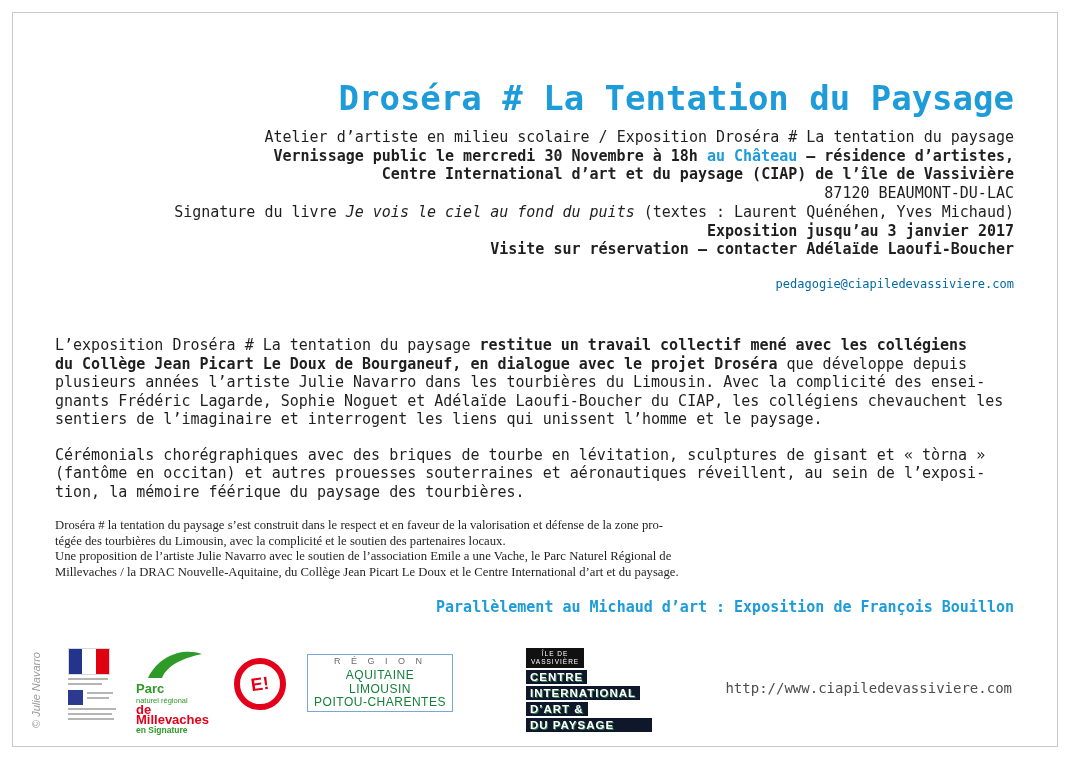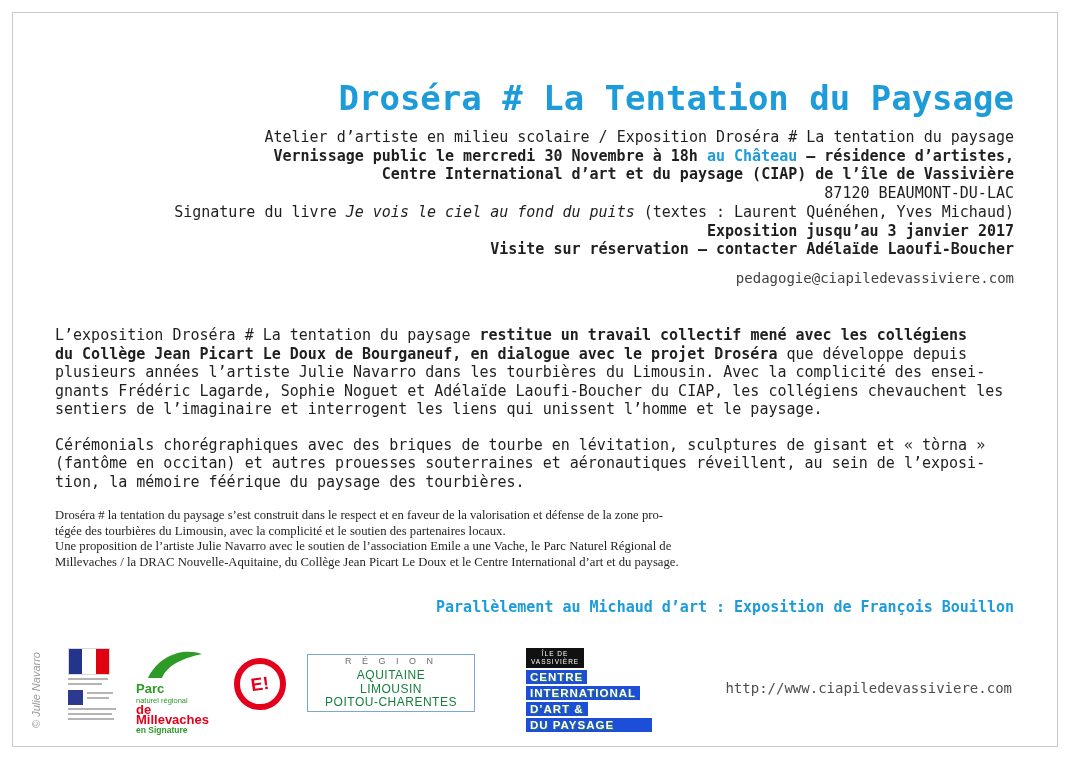--- a/index.html
+++ b/index.html
@@ -17,22 +17,22 @@
     font-size:34px; font-weight:600; color:var(--accent,#1d9cd9);margin-left:37px;
   }
   .header-block {
     position:absolute; top:128px; right:57px; text-align:right;
     font-size:15px; line-height:18.7px;
   }
   .hline { white-space:nowrap; }
   .bold { font-weight:bold; }
   .italic { font-style:italic; }
   .accent { color:var(--accent,#1d9cd9); }
-  .email-line { font-size:14px; color:#404040; margin-top:10px; }
-  .body-block { position:absolute; left:55px; top:326px; font-size:15px; line-height:18.5px; }
+  .email-line { font-size:12px; color:#0369a1; margin-top:16px; }
+  .body-block { position:absolute; left:55px; top:336px; font-size:15px; line-height:18.5px; }
   .tline { white-space:nowrap; }
   .para { margin-bottom:17px; }
   .para.small { font-size:12.7px; line-height:15.6px; margin-bottom:0;font-family:Liberation Serif, serif; }
   .parallel {
     position:absolute; right:57px; top:598px; white-space:nowrap;
     font-size:15px; font-weight:bold; color:var(--accent,#1d9cd9);
   }
   .credit {
     position:absolute; left:30px; top:728px; transform:rotate(-90deg);
     transform-origin:0 0; white-space:nowrap;
@@ -61,29 +61,29 @@
   .parc .t1 { font-size:13px; font-weight:bold; color:#2e9a28; line-height:14px; }
   .parc .t2 { font-size:7.5px; color:#2e9a28; line-height:9px; }
   .parc .t3 { font-size:13px; font-weight:bold; color:#e2001a; line-height:10px; }
   .parc .t4 { font-size:8.5px; font-weight:bold; color:#2e9a28; line-height:10px; }
   
   .emile { left:234px; top:658px; width:52px; height:52px; border:6px solid #e2001a;
            border-radius:50%; display:flex; align-items:center; justify-content:center;
            background:#fff; }
   .emile .mark { color:#e2001a; font-weight:bold; font-size:18px; transform:rotate(-8deg); }
   
-  .region { left:307px; top:654px; width:168px; height:58px; border:1px solid #7aa7d4;
+  .region { left:307px; top:654px; width:146px; height:58px; border:1px solid #7aa7d4;
             display:flex; flex-direction:column; align-items:center; justify-content:center; }
   .region .r1 { font-size:9px; letter-spacing:4px; color:#6b6b6b; margin-bottom:3px; }
   .region .r2 { font-size:12px; font-weight:normal; color:#15803d; line-height:13.5px; letter-spacing:0.5px; }
   
   .ciap { left:526px; top:648px; width:120px; }
   .ciap .ile { display:inline-block; background:#111; color:#fff; padding:2px 5px;
                font-size:6.5px; letter-spacing:1px; line-height:8px; text-align:center; }
-  .ciap .bar { display:table; background:#1d4ed8; color:#fff; font-weight:bold;
+  .ciap .bar { display:table; background:#0f172a; color:#fff; font-weight:bold;
                font-size:11.5px; letter-spacing:1px; padding:1px 4px; margin-top:2px;
                text-shadow:1px 1px 0 #2f7d4e; white-space:nowrap; }
   .ciap .bar.full { display:block; width:126px; }
 </style>
 </head>
 <body>
 
 <div class="page">
   <div class="frame"></div>
 

